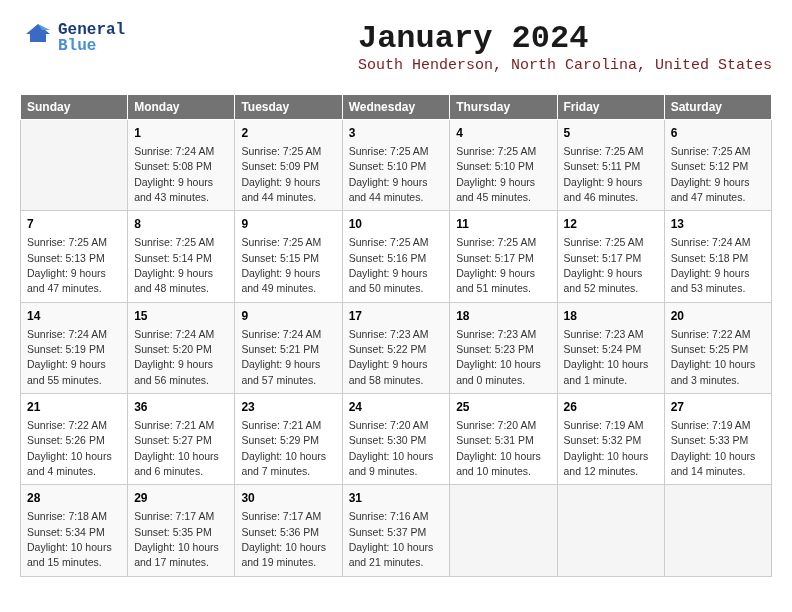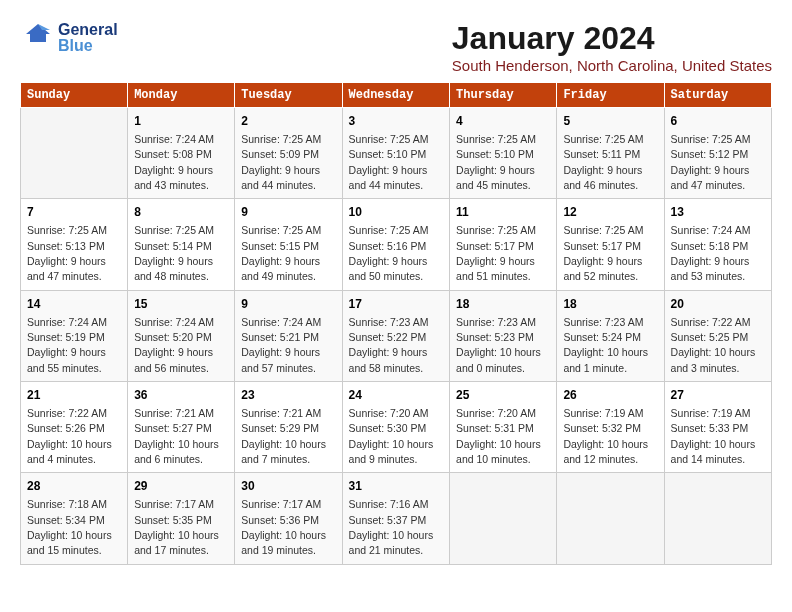--- a/index.html
+++ b/index.html
@@ -7,48 +7,48 @@
       font-family: Arial, sans-serif;
       background: #fff;
       width: 792px;
       min-height: 612px;
       padding: 20px;
     }
     .header {
       display: flex;
       justify-content: space-between;
       align-items: flex-start;
-      margin-bottom: 8px;
+      margin-bottom: 20px;
+      font-family: Liberation Mono, monospace;
     }
     .title-block {
     }
     .title-block h1 {
       font-size: 32px;
       font-weight: bold;
       color: #1a1a1a;
     }
     .title-block h2 {
       font-size: 15px;
       font-weight: normal;
       color: #7f1d1d;
     }
     .calendar {
       width: 100%;
       border-collapse: collapse;
       font-size: 11px;
     }
     .calendar thead th {
-      background-color: #c2410c;
+      background-color: #737373;
       color: #fff;
       text-align: left;
       padding: 5px 6px;
       font-size: 12px;
       font-weight: bold;
       border: 1px solid #fff;
-      font-family: Liberation Mono, monospace;
     }
     .calendar tbody td {
       vertical-align: top;
       padding: 5px 6px;
       border: 1px solid #ccc;
       width: 108px;
       min-height: 80px;
       background: #fff;
       line-height: 1.4;
     }

